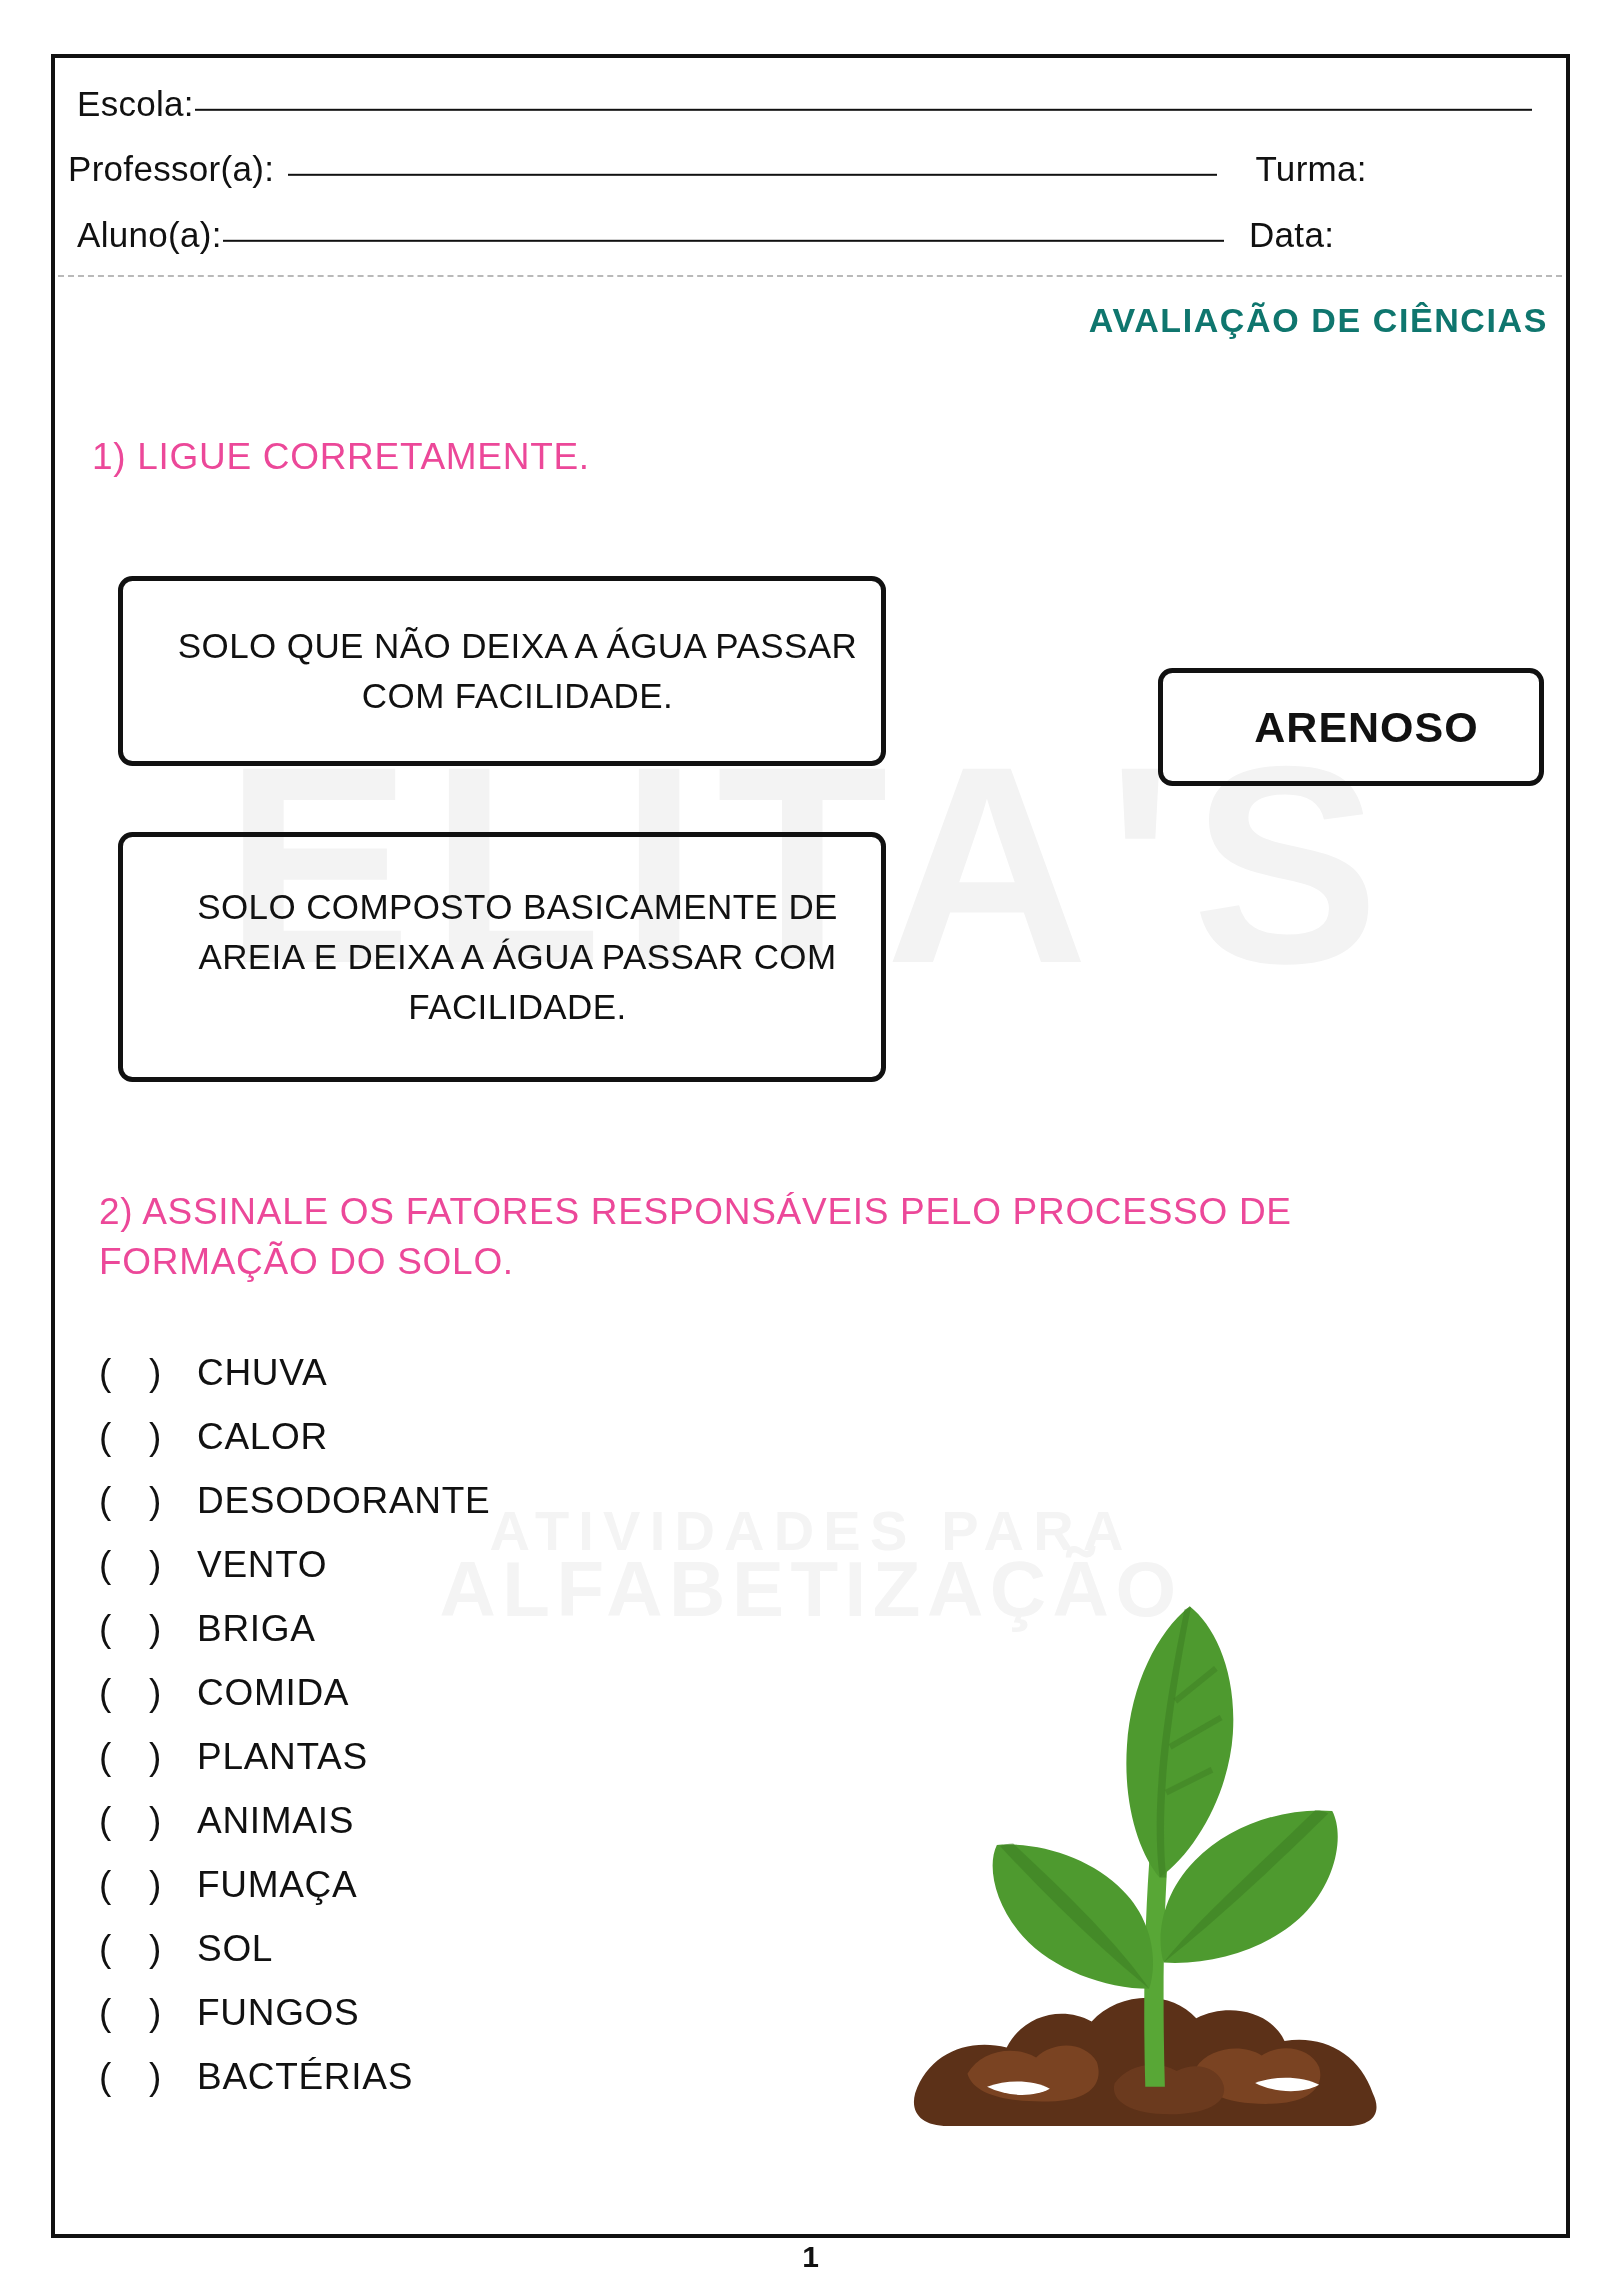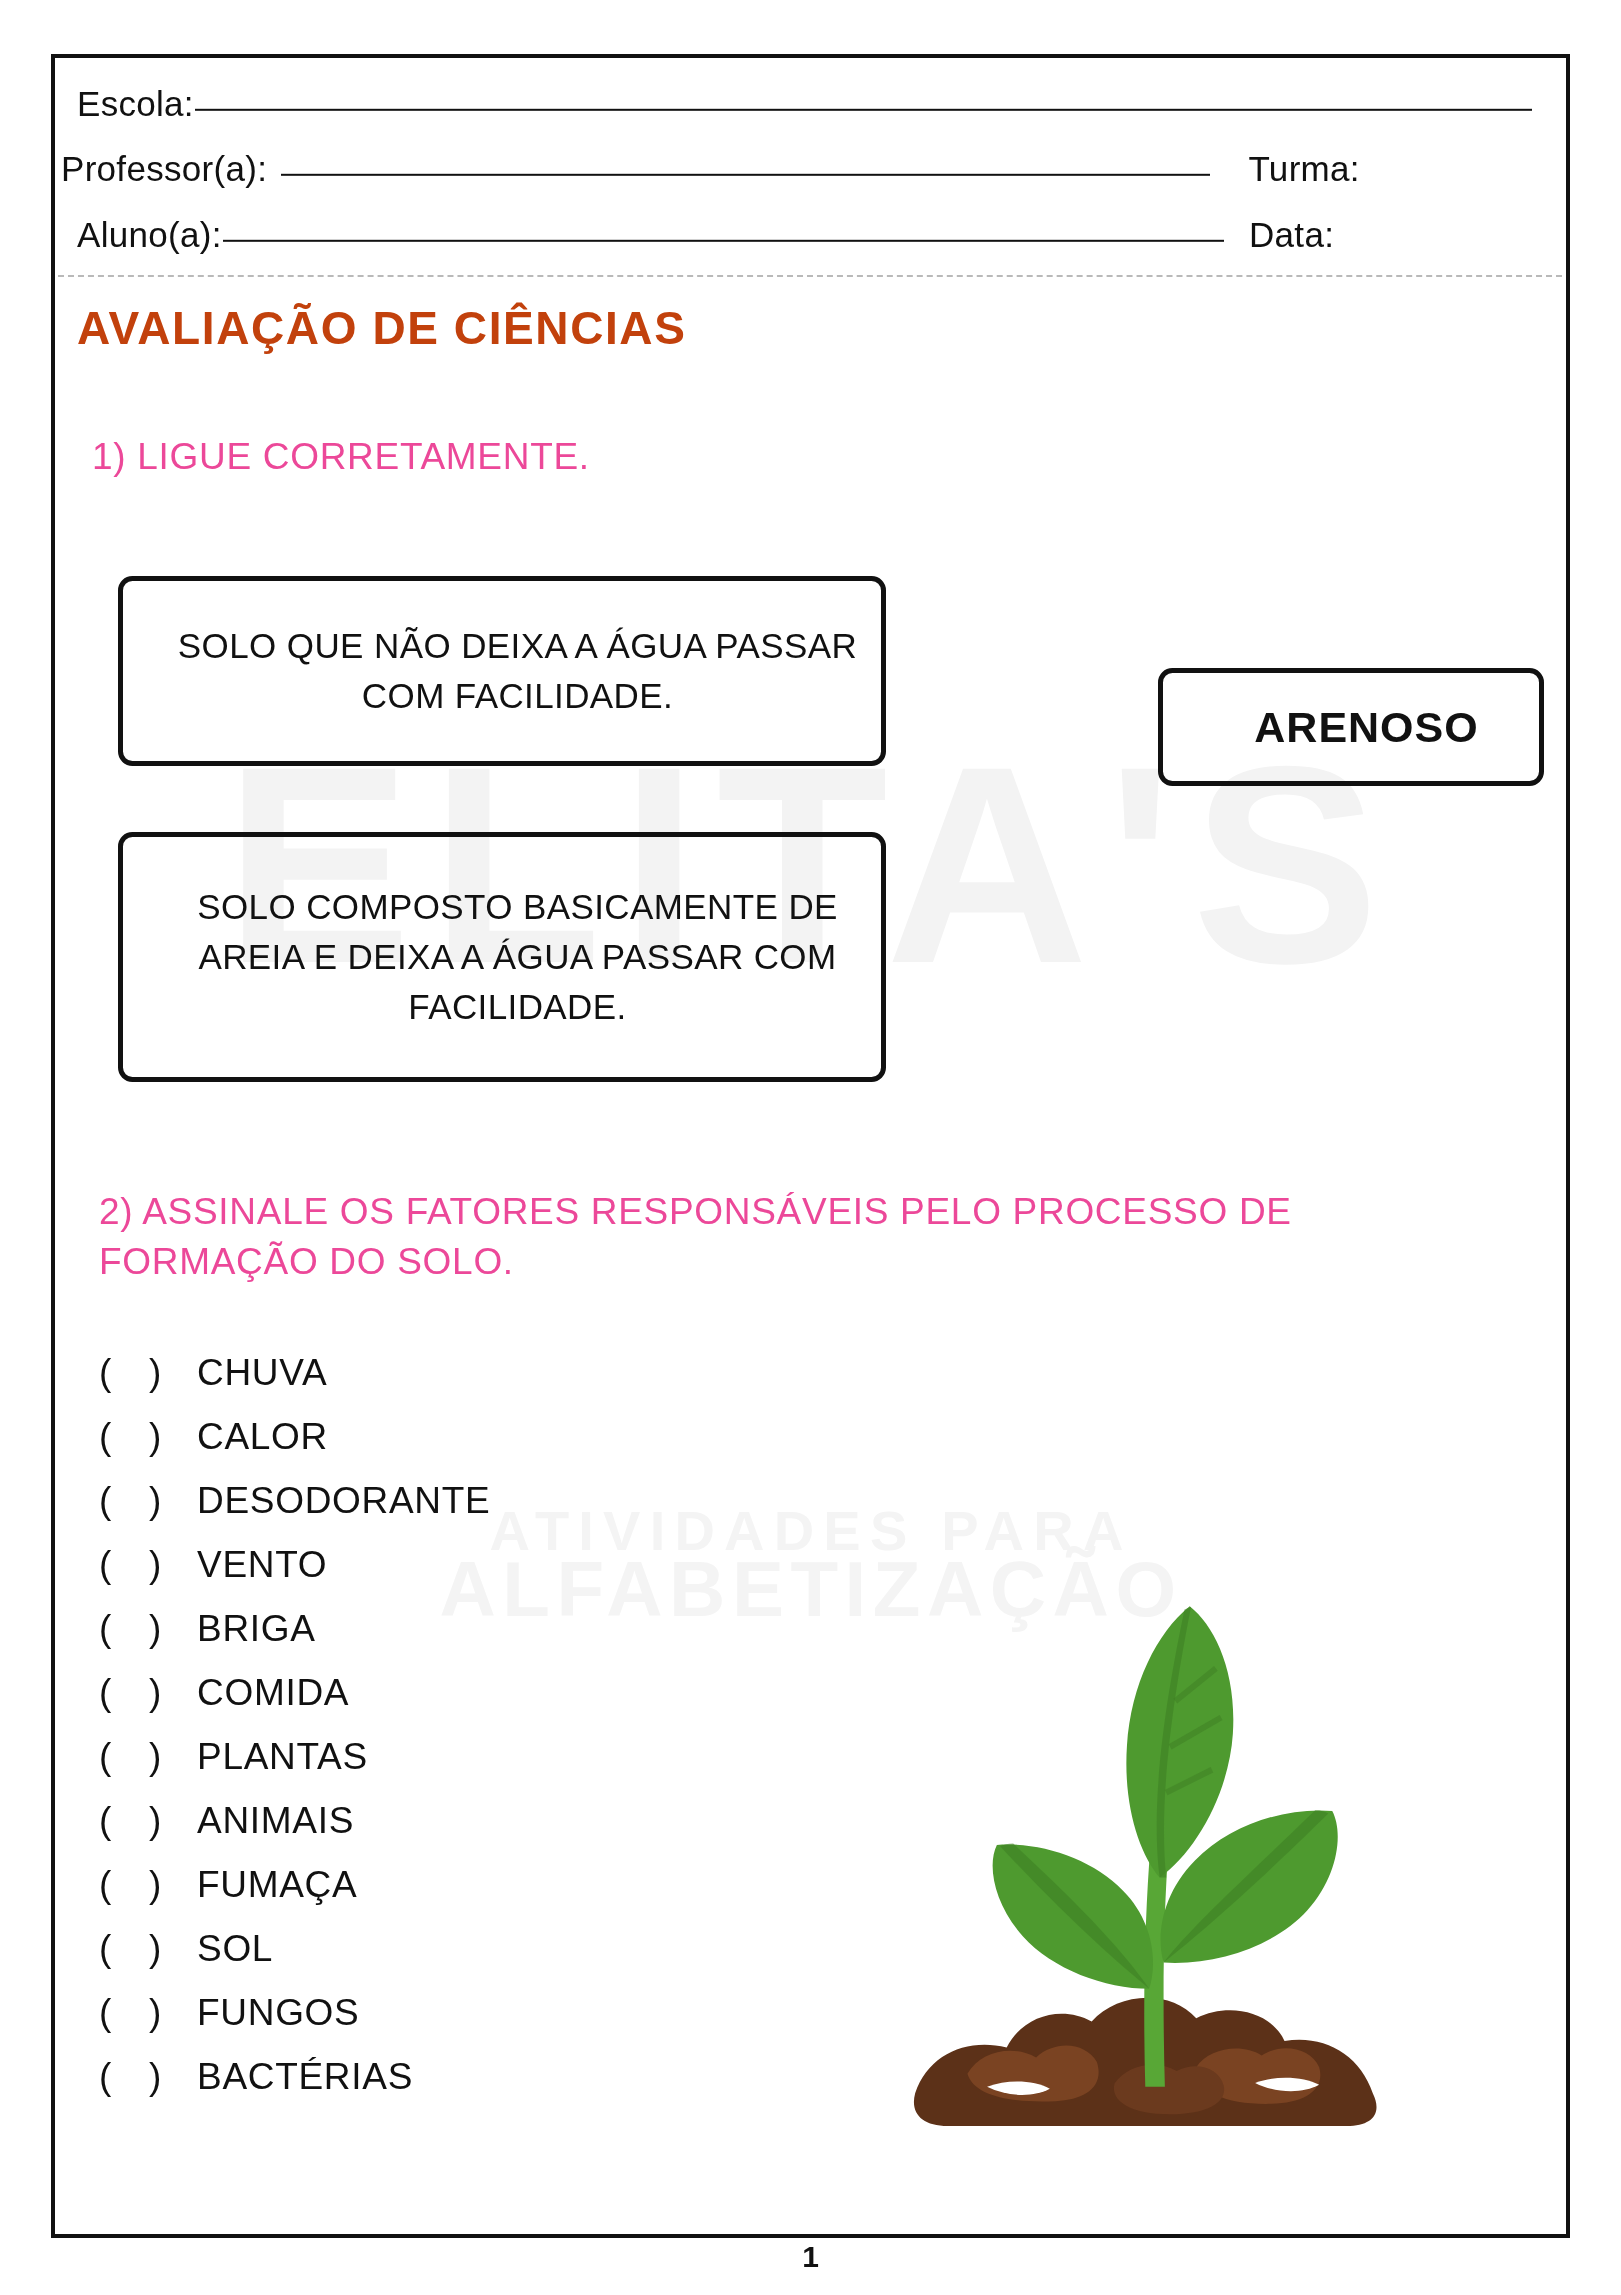--- a/index.html
+++ b/index.html
@@ -102,21 +102,21 @@
   .field-label { font-size: 35px; }
   .rule {
     display: inline-block;
     border-bottom: 2px solid #111111;
     height: 0.7px;
     margin-left: 1.3px;
     transform: translateY(-5.2px);
   }
 
   #row-escola { left: 77px; top: 84px; width: 1471px; }
-  #row-prof   { left: 61px; top: 149px; width: 1471px; gap: 13px; }
+  #row-prof   { left: 68px; top: 149px; width: 1471px; gap: 13px; }
   #row-aluno  { left: 77px; top: 215px; width: 1471px; }
 
   .trailing-label {
     margin-left: 25px;
     font-size: 35px;
   }
 
   .dashed-sep {
     position: absolute;
     left: 58px;
@@ -124,25 +124,25 @@
     width: 1504px;
     border-top: 2px dashed #b9b9b9;
   }
 
   
   .doc-title {
     position: absolute;
     left: 77px;
     top: 301px;
     width: 1471px;
-    text-align: left;
-    font-size: 46px;
+    text-align: right;
+    font-size: 34px;
     font-weight: 700;
     letter-spacing: 1.6px;
-    color: #c2410c;
+    color: #0f766e;
   }
 
   
   .q-text {
     position: absolute;
     font-size: 37px;
     letter-spacing: 0.7px;
     color: #ec4899;
     line-height: 1.35;
   }

